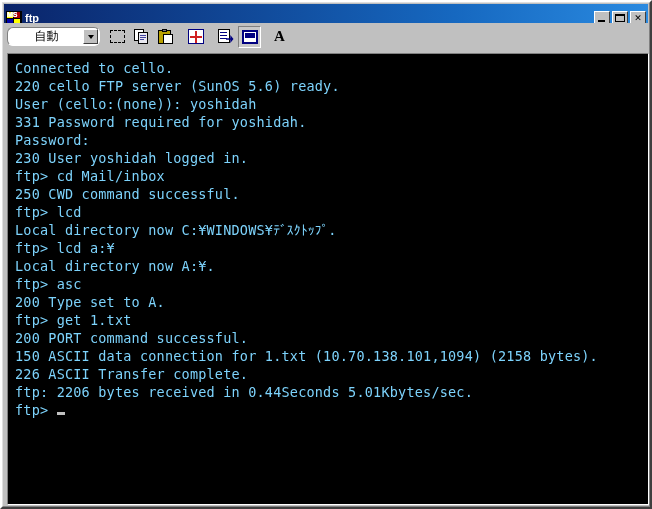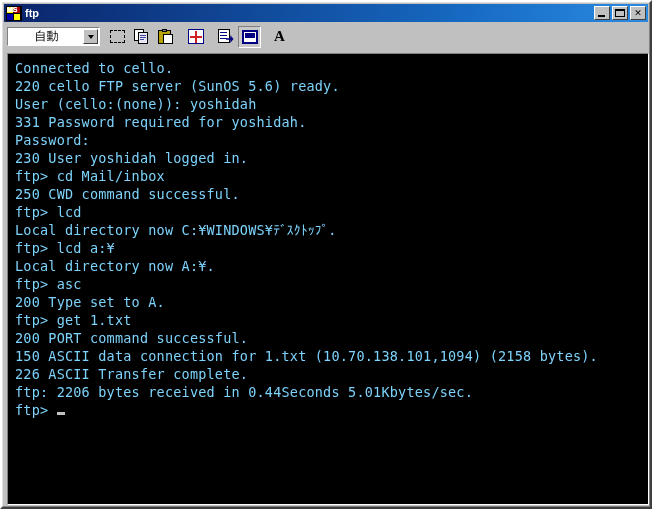--- a/index.html
+++ b/index.html
@@ -35,21 +35,21 @@
   }
 
   
   #titlebar {
     position: absolute;
     top: 1px; left: 1px; right: 1px;
     height: 18px;
     background: linear-gradient(to right, #0a246a 0%, #1668c0 70%, #2a8ae0 100%);
     display: flex;
     align-items: center;
-    padding: 4px 2px;
+    padding: 14px 2px;
     box-sizing: border-box;
   }
   #app-icon {
     width: 16px; height: 15px;
     margin-right: 3px;
     position: relative;
     background: #000000;
     flex: 0 0 auto;
     overflow: hidden;
   }
@@ -132,20 +132,21 @@
     background: #ffffff;
     border-top: 1px solid #808080;
     border-left: 1px solid #808080;
     border-right: 1px solid #ffffff;
     border-bottom: 1px solid #ffffff;
     box-sizing: border-box;
     display: flex;
     align-items: center;
     position: relative;
     margin-right: 6px;
+    border-radius: 6px;
   }
   #combo-value {
     flex: 1 1 auto;
     text-align: center;
     font-size: 12px;
     font-family: "DejaVu Sans", sans-serif;
     color: #000000;
     padding-right: 14px;
   }
   #combo-arrow {

